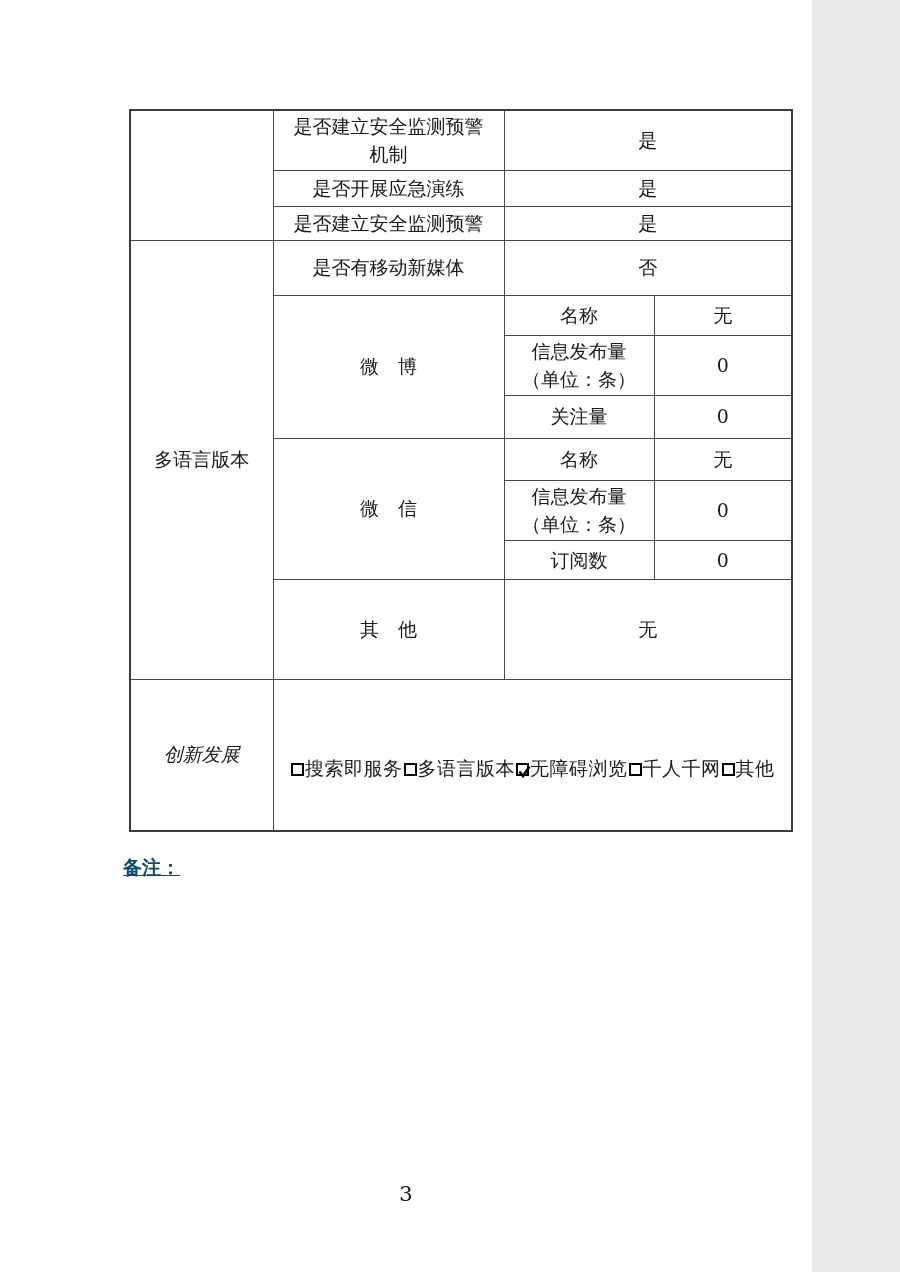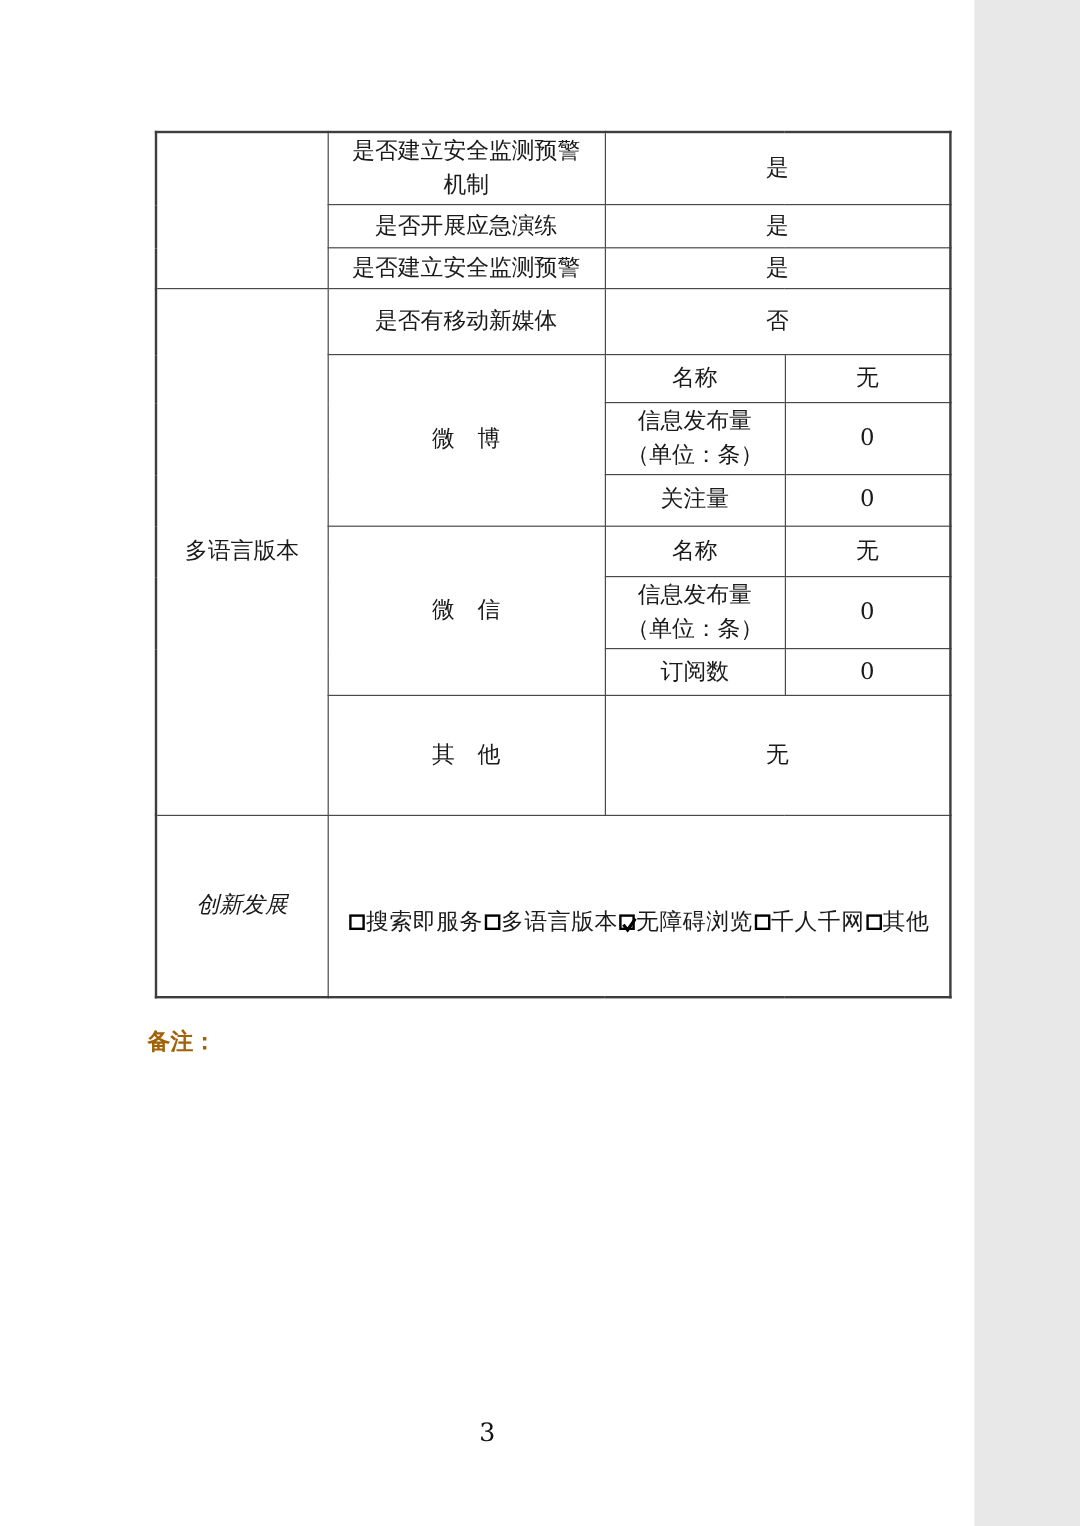--- a/index.html
+++ b/index.html
@@ -55,21 +55,22 @@
   }
   .cb svg { position: absolute; left: 0; top: 0; width: 13px; height: 13px; display: block; }
   td.innov-label { padding-top: 14px; font-style: italic; }
   .remark {
     position: absolute;
     left: 123px;
     top: 855px;
     font-family: "DejaVu Sans", "Liberation Sans", sans-serif;
     font-weight: bold;
     font-size: 19px;
-    color: #a16207;
+    color: #0c4a6e;
+    text-decoration: underline;
   }
   .page-number {
     position: absolute;
     left: 0;
     top: 1182px;
     width: 100%;
     text-align: center;
     font-size: 21px;
     color: #111;
   }

